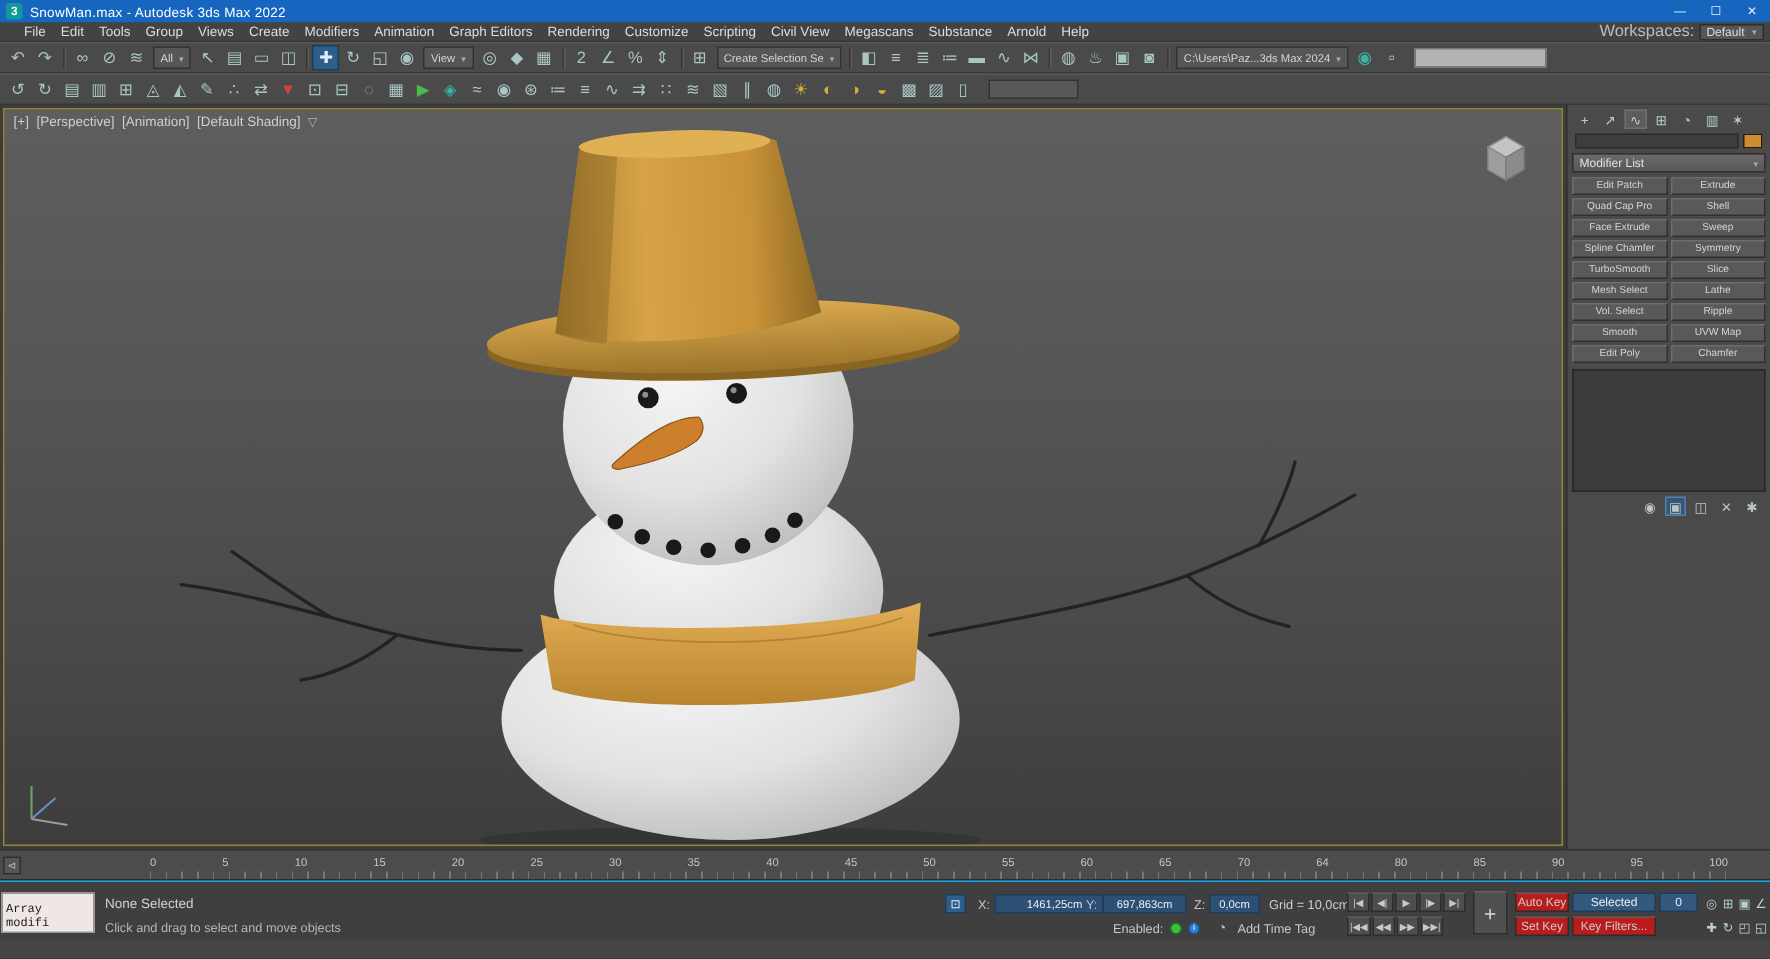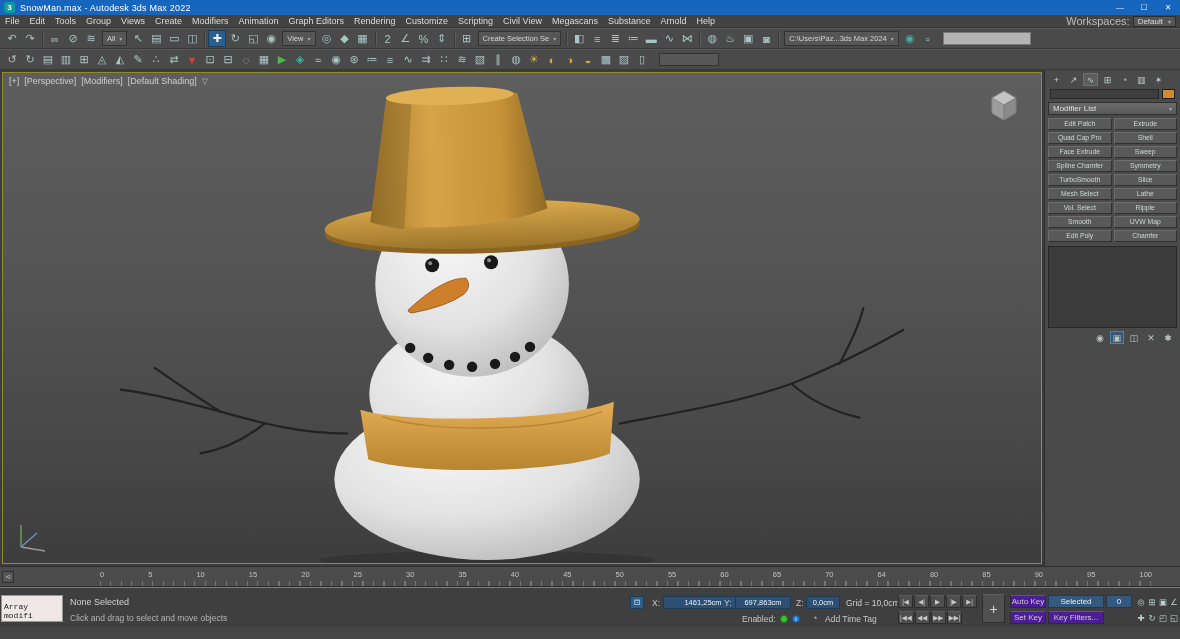--- a/index.html
+++ b/index.html
@@ -5,21 +5,21 @@
   *{margin:0;padding:0;box-sizing:border-box;font-family:"Liberation Sans",sans-serif;}
   html,body{width:1180px;height:639px;overflow:hidden;background:#3a3a3a;}
   #app{position:relative;width:1180px;height:639px;background:#454545;}
   .flex{flex:1}
   
   .titlebar{height:15px;background:#1666c0;display:flex;align-items:center;color:#fff;font-size:9px;}
   .app-icon{width:11px;height:11px;margin:0 5px 0 4px;background:#0e9a9a;color:#fff;font-size:8px;font-weight:bold;display:flex;align-items:center;justify-content:center;border-radius:2px;}
   .title-text{letter-spacing:.2px;}
   .win-btn{width:24px;height:15px;display:flex;align-items:center;justify-content:center;font-size:8px;color:#eaf1fa;cursor:default;}
   
-  .menubar{height:13px;background:#434343;border-bottom:1px solid #363636;display:flex;align-items:center;font-size:9px;color:#dcdcdc;padding-left:0;white-space:nowrap;}
+  .menubar{height:13px;background:#434343;border-bottom:1px solid #363636;display:flex;align-items:center;font-size:9px;color:#dcdcdc;padding-left:11px;white-space:nowrap;}
   .menu-items{display:flex;}
   .menu-item{padding:0 5px;}
   .ws-label{font-size:11px;color:#bdbdbd;margin-right:3px;}
   .ws-dd{background:#555;border:1px solid #2d2d2d;height:11px;display:flex;align-items:center;font-size:8px;color:#ddd;padding:0 4px;gap:5px;margin-right:4px;}
   .dd-arrow{font-size:6px;color:#aaa;}
   
   .toolbar{height:21px;background:#4a4a4a;border-top:1px solid #585858;border-bottom:1px solid #383838;display:flex;align-items:center;padding:0 3px;white-space:nowrap;overflow:hidden;}
   .tgroup{display:flex;align-items:center;}
   .ticon{width:18px;height:17px;display:flex;align-items:center;justify-content:center;font-size:11px;color:#a8c6c4;}
   .ticon.active{background:#2d5f8b;border:1px solid #1c3d5a;color:#e4eef6;}
@@ -73,21 +73,21 @@
   .coord-field{position:absolute;top:8px;height:13px;background:#2e4f74;border:1px solid #1d3a57;color:#e8f0f8;font-size:7.5px;display:flex;align-items:center;justify-content:center;}
   .grid-label{position:absolute;left:846px;top:10px;color:#cfcfcf;font-size:8.5px;}
   .enb-label{position:absolute;left:742px;top:26px;color:#c7c7c7;}
   .dot{position:absolute;width:8px;height:8px;border-radius:50%;}
   .dot.green{left:780px;top:27px;background:#3fbf3f;border:1px solid #1d7a1d;}
   .dot.info{left:792px;top:27px;background:#2f7fd6;border:1px solid #1c548f;color:#fff;font-size:6px;display:flex;align-items:center;justify-content:center;}
   .clock{position:absolute;left:812px;top:25px;color:#b9c6c5;font-size:9px;}
   .addtag{position:absolute;left:825px;top:26px;color:#c7c7c7;}
   .tp-row{position:absolute;display:flex;gap:1px;}
   .tp{min-width:15px;height:13px;background:#4e4e4e;border:1px solid #2d2d2d;border-top-color:#5d5d5d;color:#c9c9c9;font-size:6.5px;display:flex;align-items:center;justify-content:center;padding:0 1px;}
-  .sb-btn{position:absolute;background:#4c1d95;border:1px solid #2d2d2d;border-top-color:#5d5d5d;color:#cdcdcd;font-size:8px;display:flex;align-items:center;justify-content:center;}
+  .sb-btn{position:absolute;background:#b91c1c;border:1px solid #2d2d2d;border-top-color:#5d5d5d;color:#cdcdcd;font-size:8px;display:flex;align-items:center;justify-content:center;}
   .sb-btn.blue{background:#33597f;border-color:#1d3a57;color:#e8f0f8;}
   .setkeys{position:absolute;left:982px;top:6px;width:23px;height:29px;background:#505050;border:1px solid #2d2d2d;border-top-color:#606060;color:#d8d8d8;font-size:14px;display:flex;align-items:center;justify-content:center;}
   .nav-row{position:absolute;display:flex;gap:1px;}
   .nv{width:10px;height:13px;display:flex;align-items:center;justify-content:center;color:#b9cfcd;font-size:8.5px;}
 </style>
 </head>
 <body>
 
 <div id="app">
 
@@ -330,21 +330,21 @@
             <circle cx="447" cy="293" r="5.2" fill="#191919"></circle>
             <circle cx="470" cy="295" r="5.2" fill="#191919"></circle>
             <circle cx="493" cy="292" r="5.2" fill="#191919"></circle>
             <circle cx="513" cy="285" r="5.2" fill="#191919"></circle>
             <circle cx="528" cy="275" r="5.2" fill="#191919"></circle>
           </g>
         </svg>
         <div class="vp-label">
           <span>[+]</span>
           <span>[Perspective]</span>
-          <span>[Modifiers]</span>
+          <span>[Animation]</span>
           <span>[Default Shading]</span>
           <span class="funnel">▽</span>
         </div>
         <div class="viewcube">
           <svg width="42" height="40">
             <polygon points="9,13 21,6 33,13 21,20" fill="#c4c4c4" stroke="#8c8c8c"></polygon>
             <polygon points="9,13 9,28 21,35 21,20" fill="#9d9d9d" stroke="#8c8c8c"></polygon>
             <polygon points="33,13 33,28 21,35 21,20" fill="#8b8b8b" stroke="#7c7c7c"></polygon>
           </svg>
         </div>

